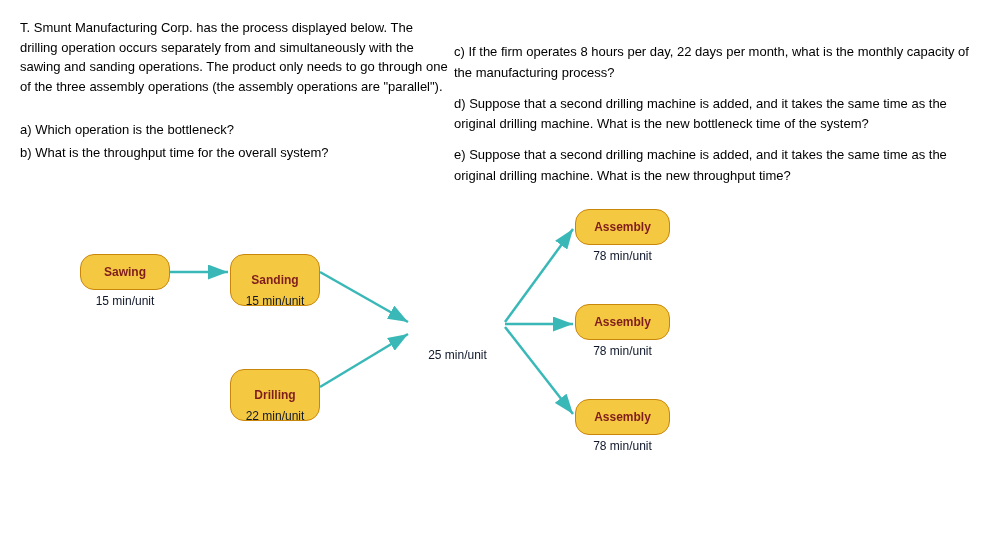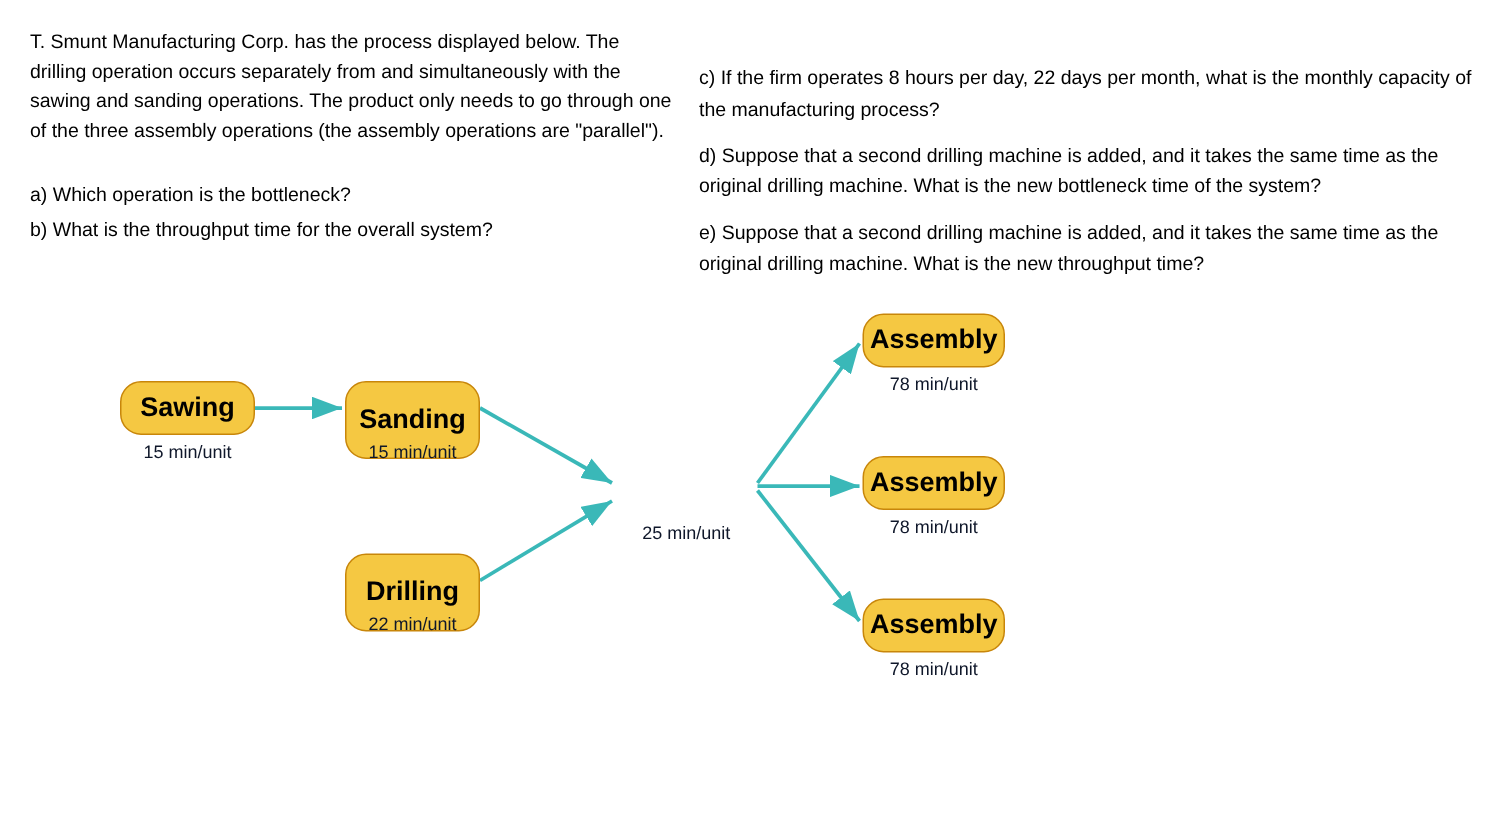--- a/index.html
+++ b/index.html
@@ -8,21 +8,21 @@
       font-size: 13px;
       background: #fff;
       width: 1004px;
       min-height: 548px;
       overflow: hidden;
     }
     .page {
       display: flex;
       flex-direction: row;
       padding: 18px 20px 10px 20px;
-      gap: 16px;
+      gap: 4px;
       width: 1004px;
     }
     .left-col {
       width: 430px;
       flex-shrink: 0;
     }
     .right-col {
       flex: 1;
     }
     .text-block {
@@ -50,22 +50,22 @@
     
     .process-box {
       position: absolute;
       border: 1.5px solid #c8860a;
       background: #f5c842;
       border-radius: 14px;
       display: flex;
       align-items: center;
       justify-content: center;
       font-weight: bold;
-      font-size: 18px;
-      color: #000000;
+      font-size: 12px;
+      color: #7f1d1d;
       text-align: center;
     }
     .process-box.blue {
       background: #8ab4d4;
       border-color: #5a8aaa;
     }
     .time-label {
       position: absolute;
       font-size: 12px;
       color: #0f172a;

